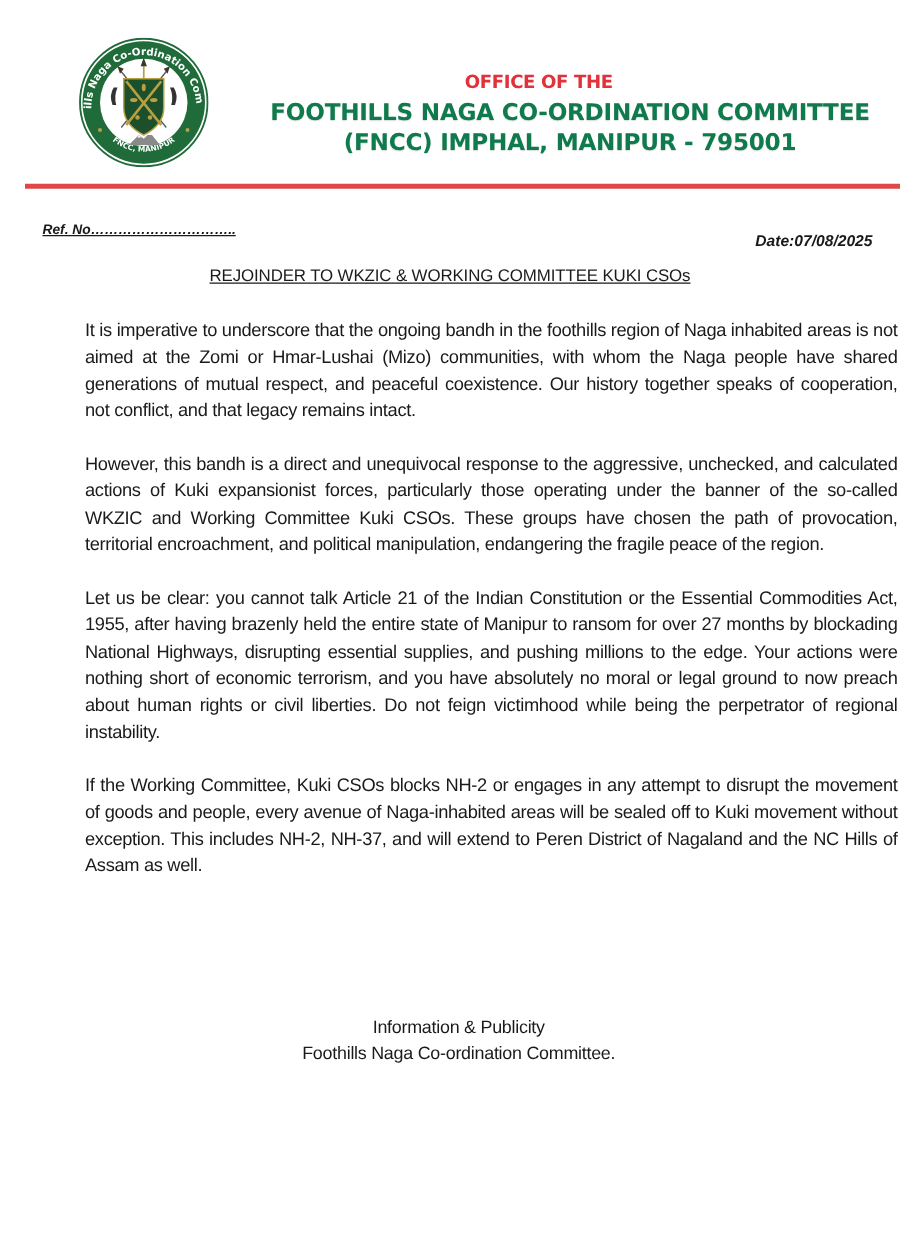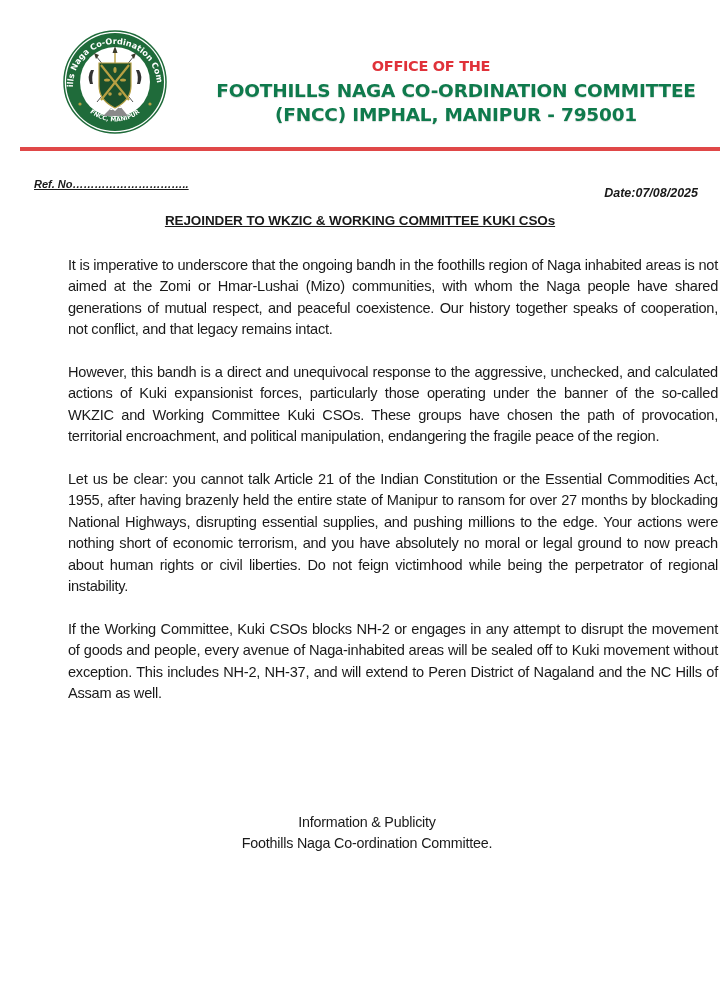--- a/index.html
+++ b/index.html
@@ -5,21 +5,21 @@
   html, body { margin:0; padding:0; background:#ffffff; }
   body { width:720px; height:993px; position:relative; overflow:hidden; font-family:"Liberation Sans", sans-serif; color:#1a1a1a; }
   .logo { position:absolute; left:63px; top:30px; width:104px; height:104px; }
   .hdr-office { position:absolute; left:0; width:862px; top:58px; text-align:center; font-family:"DejaVu Sans", sans-serif; font-weight:bold; font-size:14.5px; color:#e0323a; letter-spacing:-0.3px; }
   .hdr-title { position:absolute; left:216px; width:480px; text-align:center; font-family:"DejaVu Sans", sans-serif; font-weight:bold; color:#0f7a4c; font-size:18.5px; letter-spacing:-0.2px; text-shadow:0 1px 1px rgba(0,0,0,0.15); white-space:nowrap; }
   .hdr-title.l1 { top:80px; }
   .hdr-title.l2 { top:104px; }
   .rule { position:absolute; left:20px; right:0; top:147px; height:4px; background:#e04848; }
   .ref { position:absolute; left:34px; top:178px; font-style:italic; font-weight:bold; font-size:11px;text-decoration:underline; }
   .date { position:absolute; right:22px; top:173px; font-style:italic; font-weight:bold; font-size:12.5px;margin-top:13px; }
-  .heading { position:absolute; left:0; width:720px; top:213px; text-align:center; font-weight:bold; font-size:13.5px; text-decoration:underline; letter-spacing:-0.1px; }
+  .heading { position:absolute; left:0; width:720px; top:213px; text-align:center; font-weight:normal; font-size:13.5px; text-decoration:underline; letter-spacing:-0.1px; }
   .body { position:absolute; left:68px; width:650px; top:255px; font-size:14.6px; line-height:21.4px; text-align:justify; letter-spacing:-0.25px; }
   .body p { margin:0 0 21.4px 0; }
   .sign { position:absolute; left:0; width:734px; top:812px; text-align:center; font-size:14.3px; line-height:21px; letter-spacing:-0.2px; }
 </style>
 </head>
 <body>
 
 <div>
   <svg class="logo" viewBox="0 0 104 104">
     <circle cx="52" cy="52" r="51" fill="#ffffff" stroke="#1f6b3a" stroke-width="1.5"></circle>

